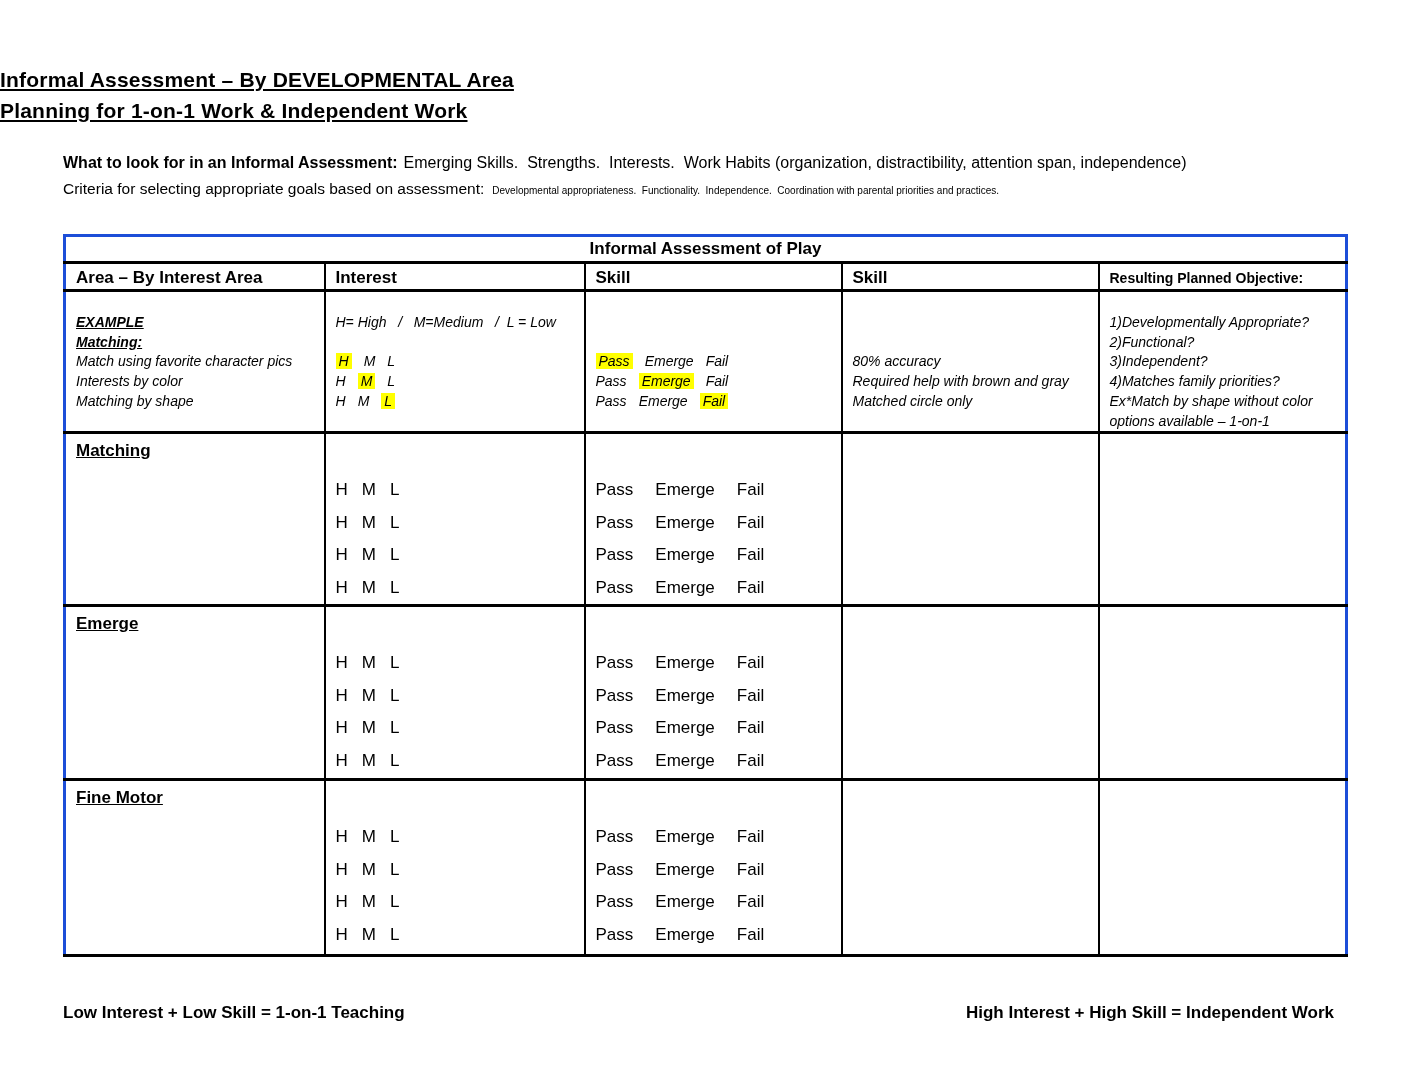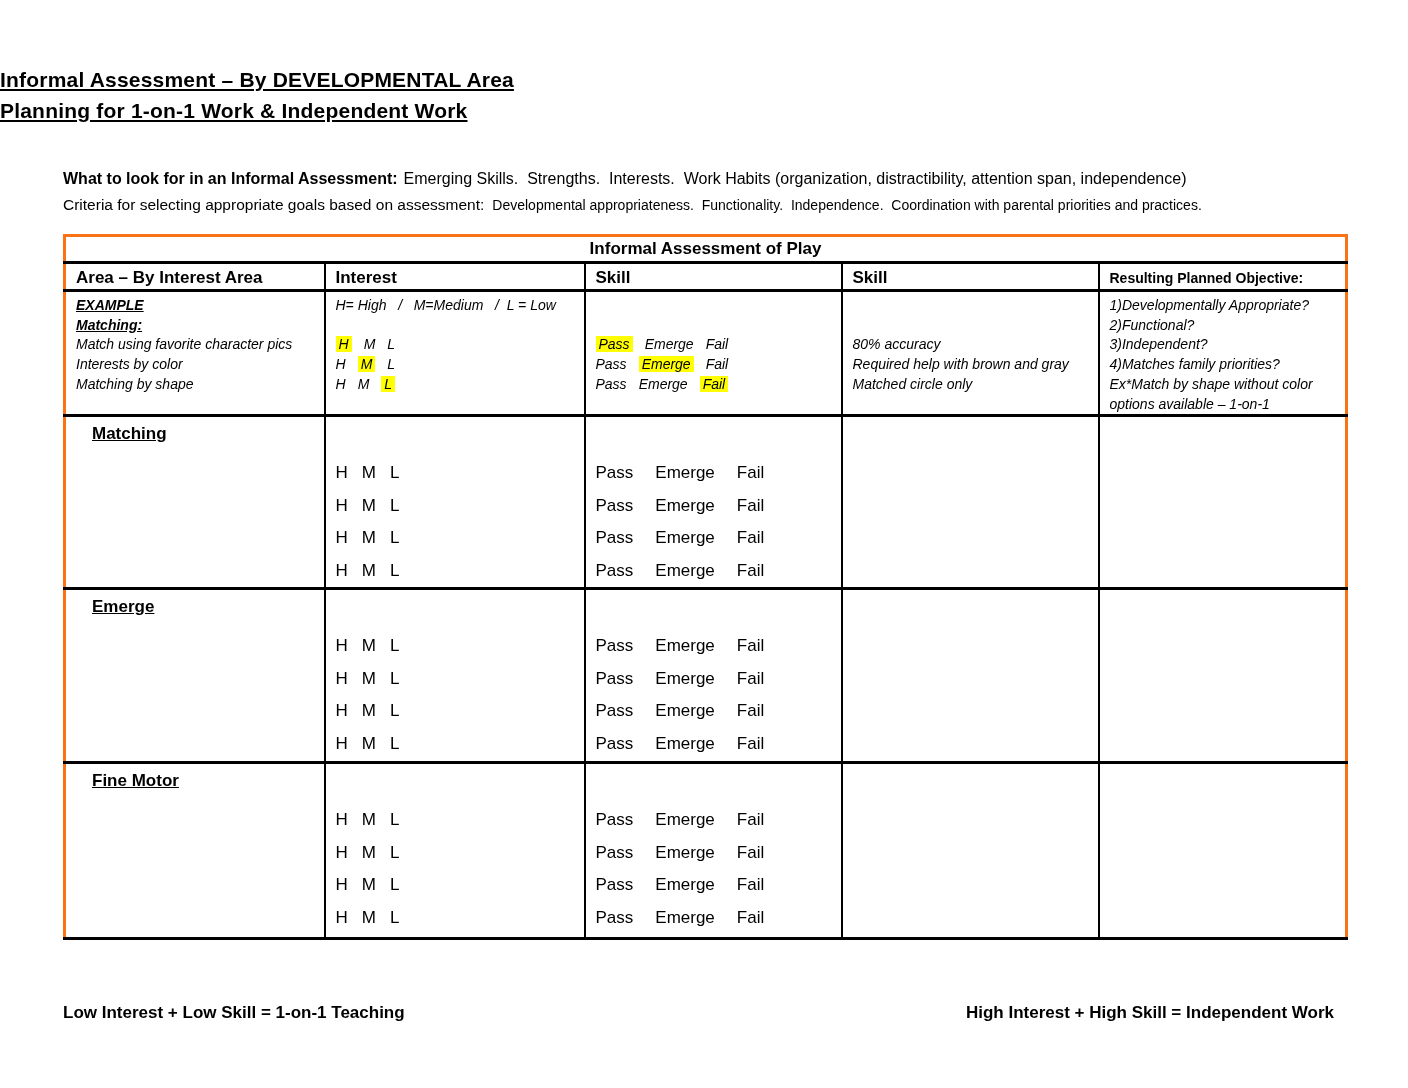--- a/index.html
+++ b/index.html
@@ -14,64 +14,64 @@
 
   
   .doc-titles { position: absolute; top: 64px; left: 0; width: 100%; text-align: left; }
   .doc-title-line {
     font-size: 21px; font-weight: bold; text-decoration: underline;
     line-height: 31px; letter-spacing: 0.2px;
   }
 
   
   .intro { position: absolute; top: 150px; left: 63px; right: 60px; }
-  .intro-line1 { font-size: 16px; line-height: 26px; margin-top: 16px; }
+  .intro-line1 { font-size: 16px; line-height: 26px; }
   .intro-line1 .lbl { font-weight: bold; }
   .intro-line1 .txt { margin-left: 6px; }
   .intro-line2 { font-size: 15.5px; line-height: 26px; }
   .intro-line2 .lbl { font-weight: normal; margin-top: 38px; }
-  .intro-line2 .txt { font-size: 14px; margin-left: 8px; }
+  .intro-line2 .txt { font-size: 10px; margin-left: 8px; }
 
   
   table.assessment {
     position: absolute; top: 234px; left: 63px;
     width: 1282px; border-collapse: collapse; table-layout: fixed;
-    border: 3px solid #f97316;
+    border: 3px solid #1d4ed8;
   }
   table.assessment td, table.assessment th {
     border: 2px solid #000; vertical-align: top; overflow: hidden;
   }
   tr.t-title td {
     height: 27px; text-align: center; font-weight: bold; font-size: 17px;
     vertical-align: middle; border-bottom-width: 3px;
   }
   tr.t-head th {
     height: 28px; text-align: left; font-weight: bold; font-size: 17px;
     padding: 2px 14px 0 10px; vertical-align: middle; border-bottom-width: 3px;
   }
   tr.t-head th.small { font-size: 14px; }
 
   
   tr.example td {
     height: 118px; font-style: italic; font-size: 14px; line-height: 19.7px;
-    padding: 4px 8px 0 10px; border-bottom-width: 3px;
+    padding: 21px 8px 0 10px; border-bottom-width: 3px;
   }
   .ex-uline { font-weight: bold; text-decoration: underline; }
   .ex-gap-1 { margin-top: 19.7px; }   
   .ex-gap-2 { margin-top: 39.4px; }   
   .ex-tok-i { margin-right: 12px; }
   .ex-tok-s { margin-right: 12px; }
   .hl { background: #ffff00; padding: 0 3px; }
   td.obj { font-style: normal; font-size: 13.5px; }
   .obj-ex { font-style: italic; }
 
   
   tr.section td { border-bottom-width: 3px; border-top-width: 3px; }
   tr.section td.sec-label-cell { padding: 7px 8px 0 10px; }
-  .sec-label { font-weight: bold; font-size: 17px; text-decoration: underline; margin-left: 16px; }
+  .sec-label { font-weight: bold; font-size: 17px; text-decoration: underline; }
   .rating-block { margin-top: 40px; padding-left: 10px; }
   .rating-line { height: 32.5px; display: flex; align-items: center; font-size: 17px; }
   .tok-i { margin-right: 14px; }
   .tok-s { margin-right: 22px; }
   tr.sec-matching td { height: 172px; }
   tr.sec-shapes td { height: 174px; }
   tr.sec-finemotor td { height: 176px; }
 
   
   .footer {

